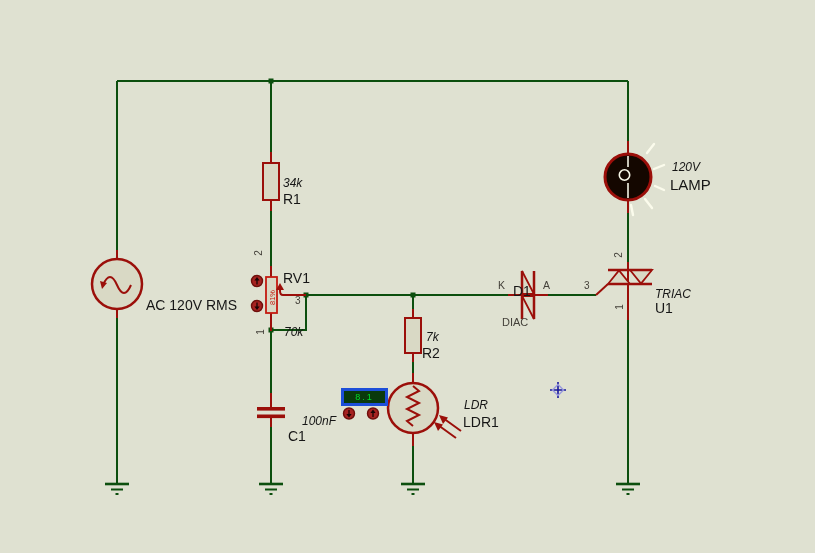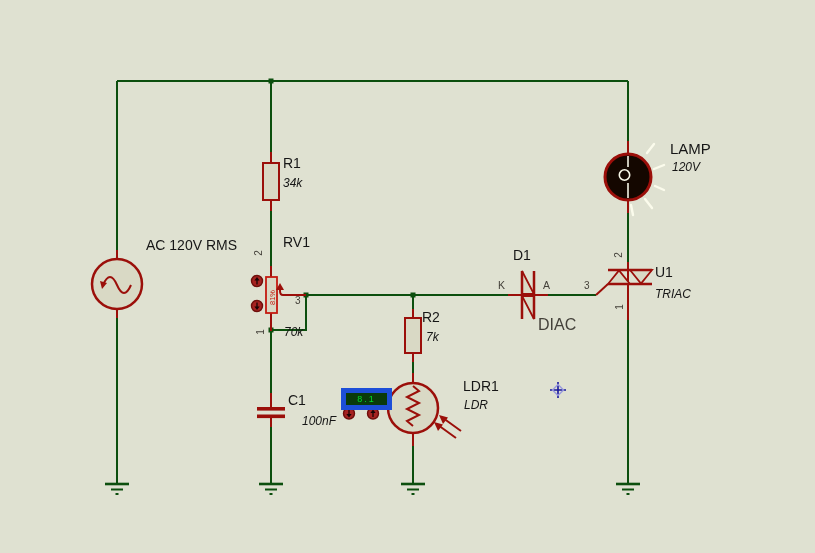--- a/index.html
+++ b/index.html
@@ -1,25 +1,25 @@
 <!DOCTYPE html>
 <html><head>
 <meta charset="utf-8">
 <style>
   html,body{margin:0;padding:0;}
   body{font-family:"Liberation Sans",sans-serif;}
   #canvas{position:relative;width:815px;height:553px;background:#dfe1d1;overflow:hidden;}
   #schem{position:absolute;left:0;top:0;}
-  .lbl{position:absolute;color:#161616;font-size:14px;white-space:nowrap;line-height:1.1;}
+  .lbl{position:absolute;color:#161616;font-size:14px;white-space:nowrap;line-height:1.1;margin-top:36px;}
   .big{font-size:15px;}
   .val{position:absolute;color:#161616;font-size:12px;white-space:nowrap;line-height:1.1;font-style:italic;}
   .pin{position:absolute;color:#44413a;font-size:10px;white-space:nowrap;line-height:1;}
   .pin.rot{transform:rotate(-90deg);transform-origin:center;}
   .ldr-display{position:absolute;left:341px;top:388px;width:41px;height:12px;
-    background:#0a3a0c;border:5px solid #1d4ed8;color:#00de2a;font-size:9px;
+    background:#0a3a0c;border:3px solid #1d4ed8;color:#00de2a;font-size:9px;
     line-height:12px;text-align:center;letter-spacing:2px;font-family:"Liberation Sans",sans-serif;}
 </style>
 </head>
 <body>
 
 <div id="canvas">
 
   <svg id="schem" width="815" height="553" viewBox="0 0 815 553">
 
     <g stroke="#0c4f0e" stroke-width="2" fill="none">
@@ -166,21 +166,21 @@
           <path d="M626.5,494 H629.5" stroke-width="2"></path>
       </g>
     </g>
 
     <g>
       <path d="M558,382 V398 M550,390 H566" stroke="#14149a" stroke-width="1.6" fill="none"></path>
       <path d="M558,384.5 L563.5,390 L558,395.5 L552.5,390 Z" stroke="#9a9ade" stroke-width="1.4" fill="none"></path>
     </g>
   </svg>
 
-  <div class="lbl" style="left:146px;top:238px">AC 120V RMS</div>
+  <div class="lbl" style="left:146px;top:262px">AC 120V RMS</div>
 
   <div class="lbl" style="left:283px;top:156px">R1</div>
   <div class="val" style="left:283px;top:177px">34k</div>
 
   <div class="lbl" style="left:283px;top:235px">RV1</div>
   <div class="val" style="left:284px;top:326px">70k</div>
   <div class="pin" style="left:295px;top:296px">3</div>
   <div class="pin rot" style="left:256px;top:248px">2</div>
   <div class="pin rot" style="left:258px;top:327px">1</div>
 
@@ -188,21 +188,21 @@
   <div class="val" style="left:302px;top:415px">100nF</div>
 
   <div class="lbl" style="left:422px;top:310px">R2</div>
   <div class="val" style="left:426px;top:331px">7k</div>
 
   <div class="lbl" style="left:463px;top:379px">LDR1</div>
   <div class="val" style="left:464px;top:399px">LDR</div>
   <div class="ldr-display">8.1</div>
 
   <div class="lbl" style="left:513px;top:248px">D1</div>
-  <div class="pin" style="left:538px;top:317px;font-size:16px">DIAC</div>
+  <div class="pin" style="left:502px;top:317px;font-size:11px">DIAC</div>
   <div class="pin" style="left:498px;top:280px;font-size:10.5px">K</div>
   <div class="pin" style="left:543px;top:280px;font-size:10.5px">A</div>
 
   <div class="pin" style="left:584px;top:281px">3</div>
   <div class="lbl" style="left:655px;top:265px">U1</div>
   <div class="val" style="left:655px;top:288px">TRIAC</div>
   <div class="pin rot" style="left:616px;top:250px">2</div>
   <div class="pin rot" style="left:617px;top:302px">1</div>
 
   <div class="lbl big" style="left:670px;top:141px">LAMP</div>

